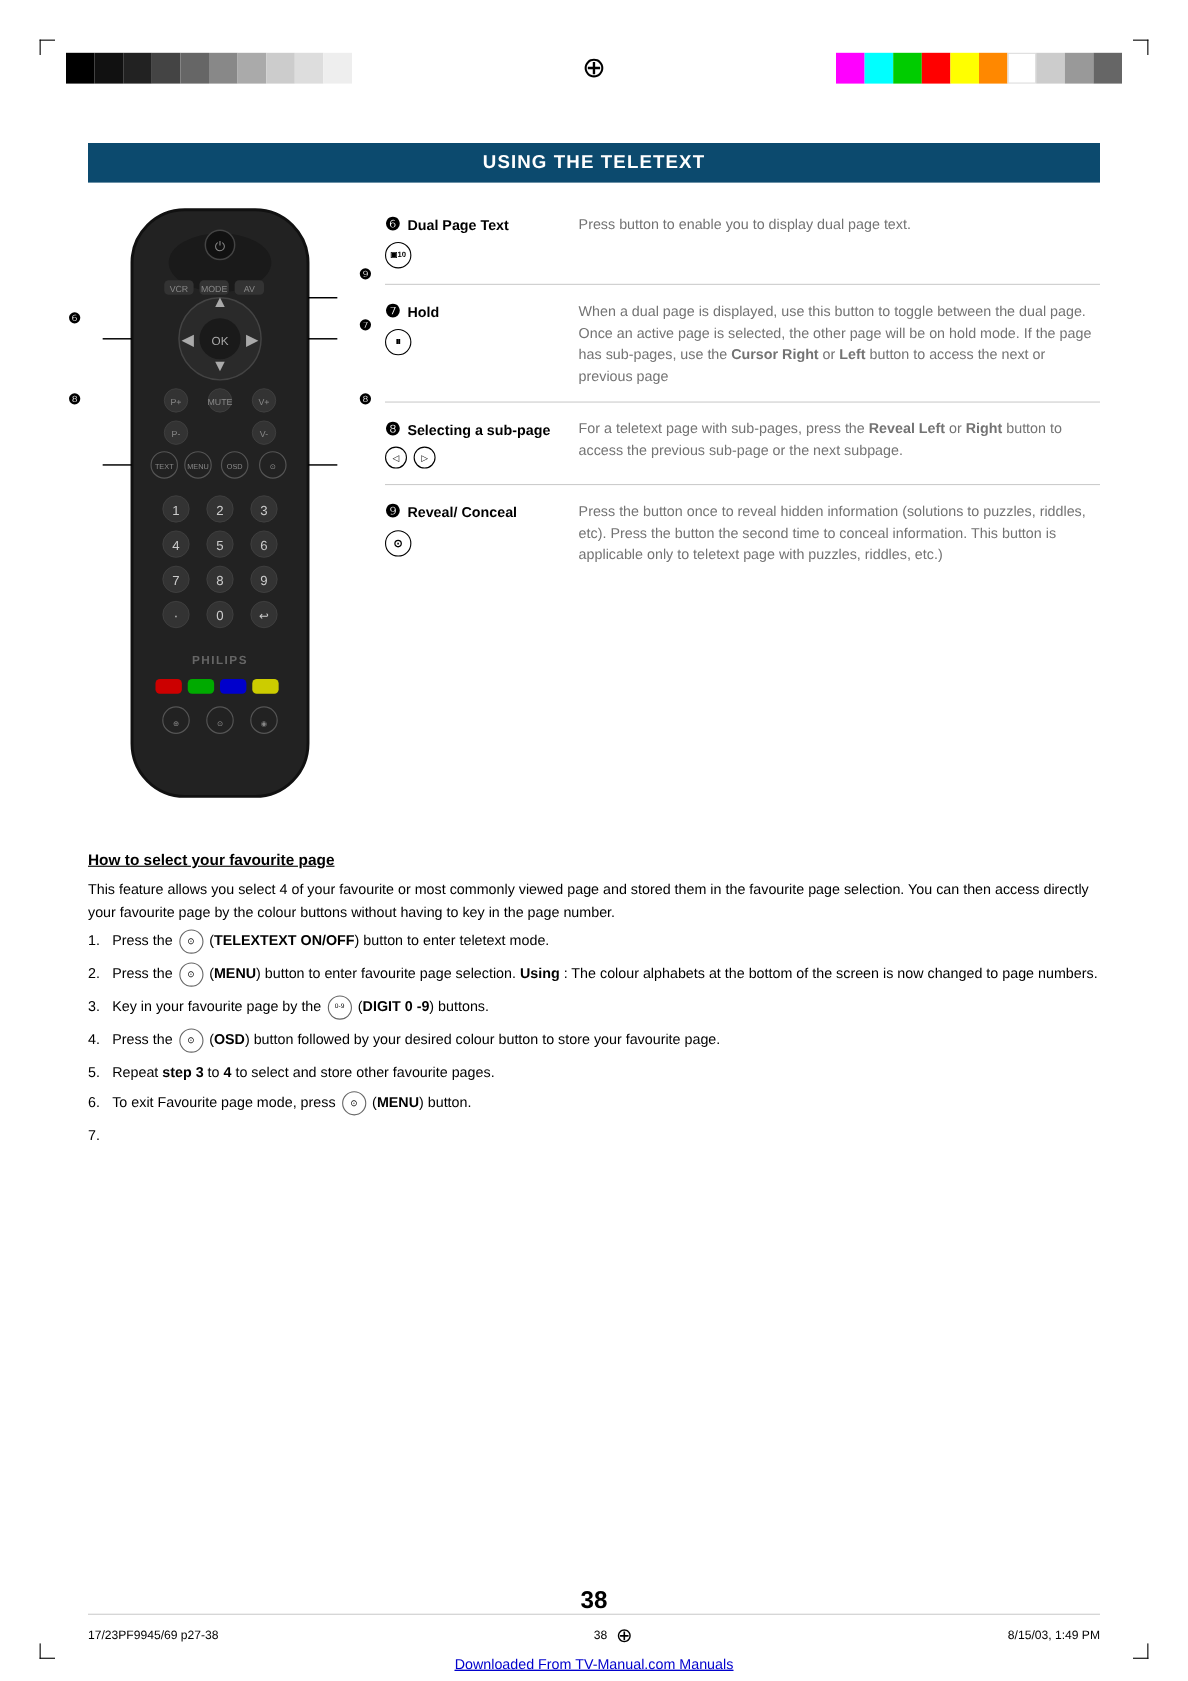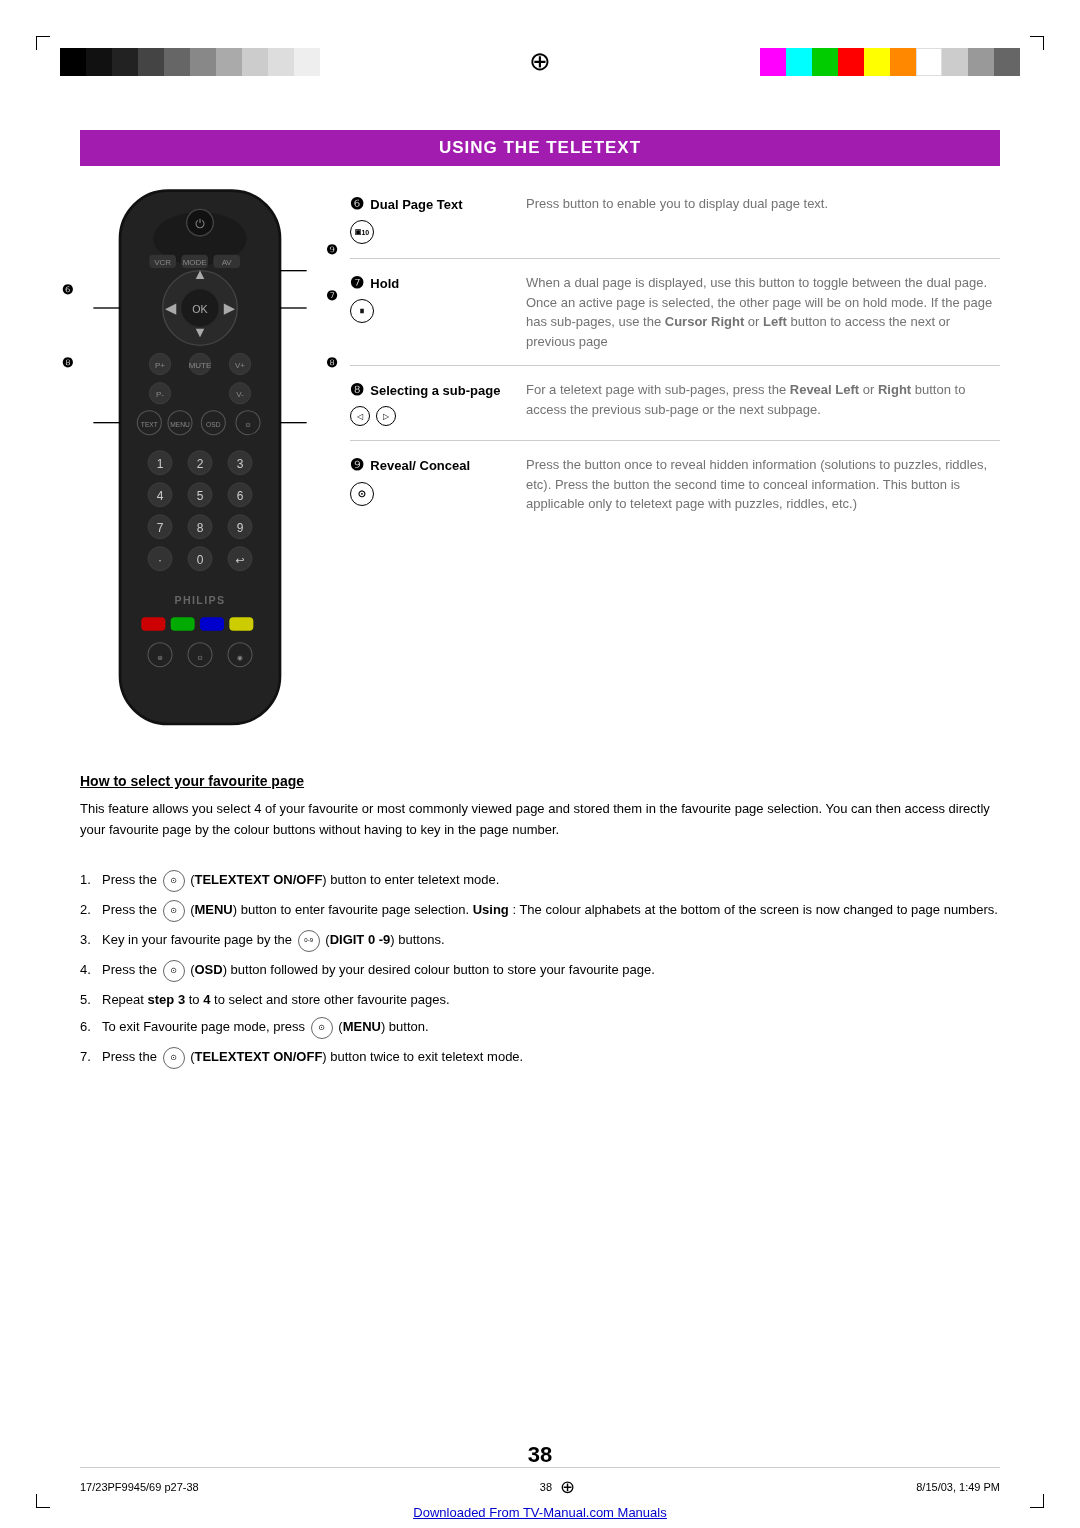--- a/index.html
+++ b/index.html
@@ -44,21 +44,21 @@
       width: 26px;
       height: 28px;
     }
 
     
     .page-title-bar {
       position: absolute;
       top: 130px;
       left: 80px;
       right: 80px;
-      background: #a21caf;
+      background: #0c4a6e;
       color: #fff;
       text-align: center;
       padding: 8px 0;
       font-size: 17px;
       font-weight: bold;
       letter-spacing: 1px;
       text-transform: uppercase;
     }
 
     
@@ -173,21 +173,21 @@
       font-size: 14px;
       font-weight: bold;
       text-decoration: underline;
       margin-bottom: 10px;
       margin-top: 20px;
     }
 
     .favourite-intro {
       font-size: 13px;
       line-height: 1.6;
-      margin-bottom: 29px;
+      margin-bottom: 4px;
     }
 
     .step-list {
       list-style: none;
       padding: 0;
     }
 
     .step-item {
       display: flex;
       align-items: flex-start;
@@ -523,23 +523,20 @@
         </span>
       </li>
       <li class="step-item">
         <span class="step-num">6.</span>
         <span>
           To exit Favourite page mode, press <span class="step-icon">⊙</span> (<b>MENU</b>) button.
         </span>
       </li>
       <li class="step-item">
         <span class="step-num">7.</span>
-        <span>
-          Press the <span class="step-icon">⊙</span> (<b>TELEXTEXT ON/OFF</b>) button twice to exit teletext mode.
-        </span>
       </li>
     </ol>
   </div>
 </div>
 
 <div class="page-number">38</div>
 
 <div class="footer">
   <span>17/23PF9945/69 p27-38</span>
   <span style="display:flex; align-items:center; gap:8px;">

